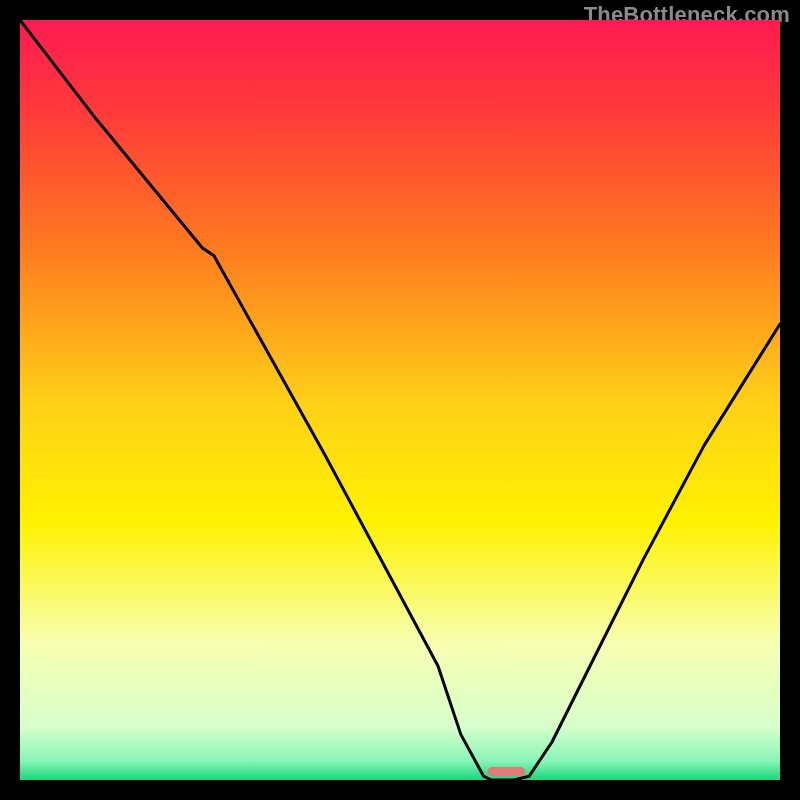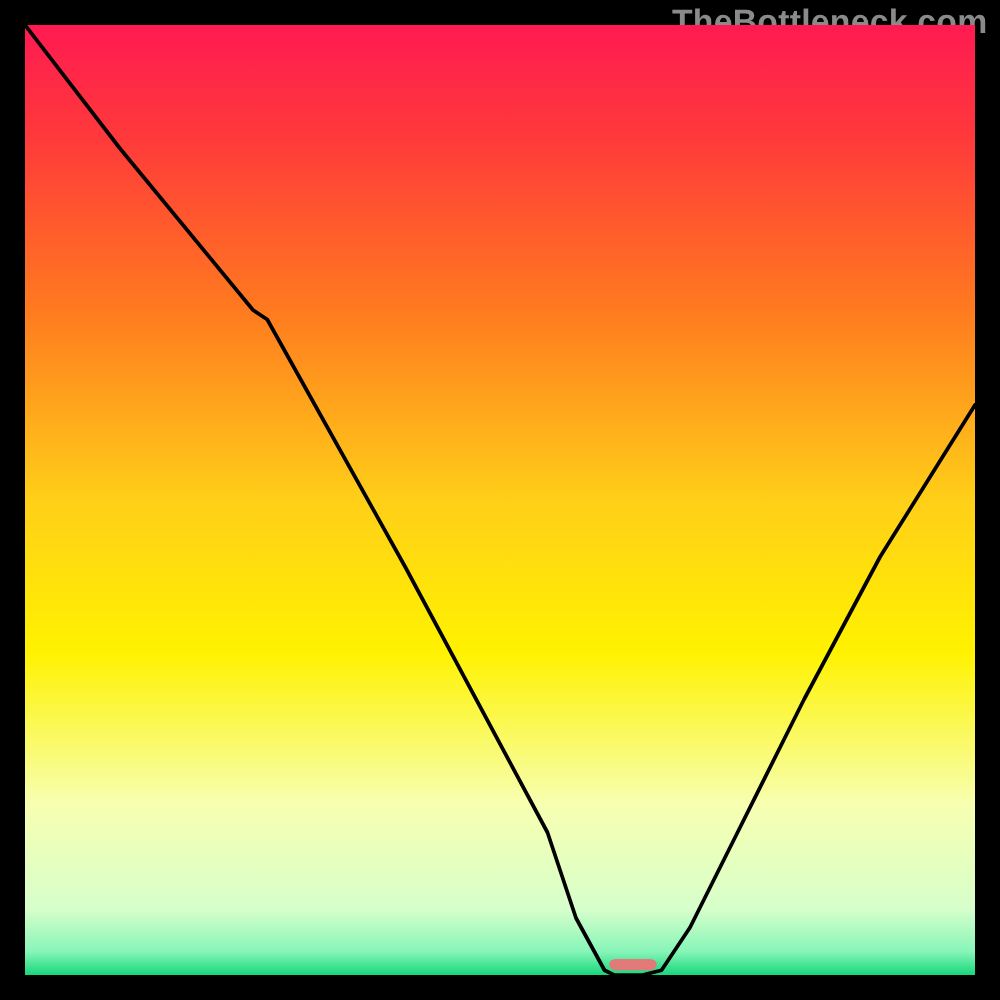--- a/index.html
+++ b/index.html
@@ -21,21 +21,21 @@
     left: 20px;
     top: 20px;
     width: 760px;
     height: 760px;
   }
   .watermark {
     position: absolute;
     top: 2px;
     right: 10px;
     font-family: Arial, Helvetica, sans-serif;
-    font-size: 27px;
+    font-size: 22px;
     font-weight: 600;
     color: #8a8a8a;
     letter-spacing: 0.2px;
     user-select: none;
     margin-left: 28px;
   }
 </style>
 </head>
 <body>
 

